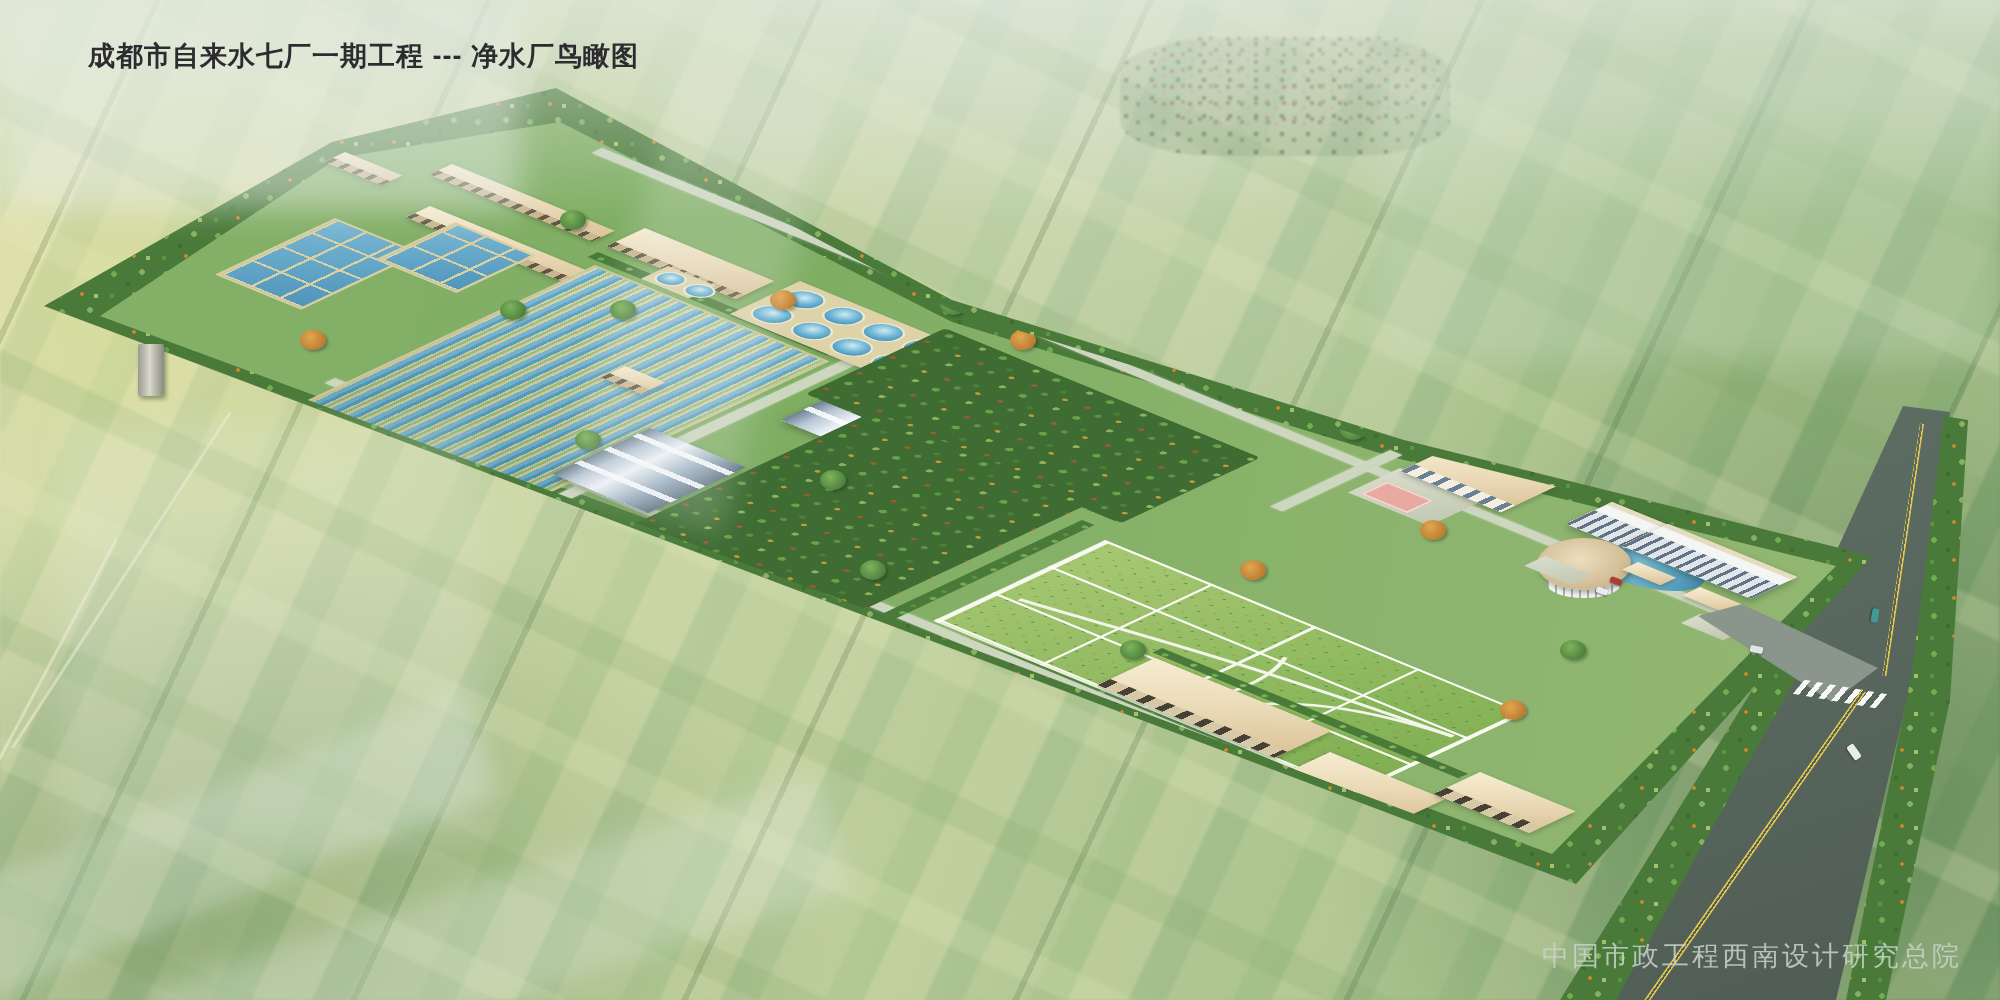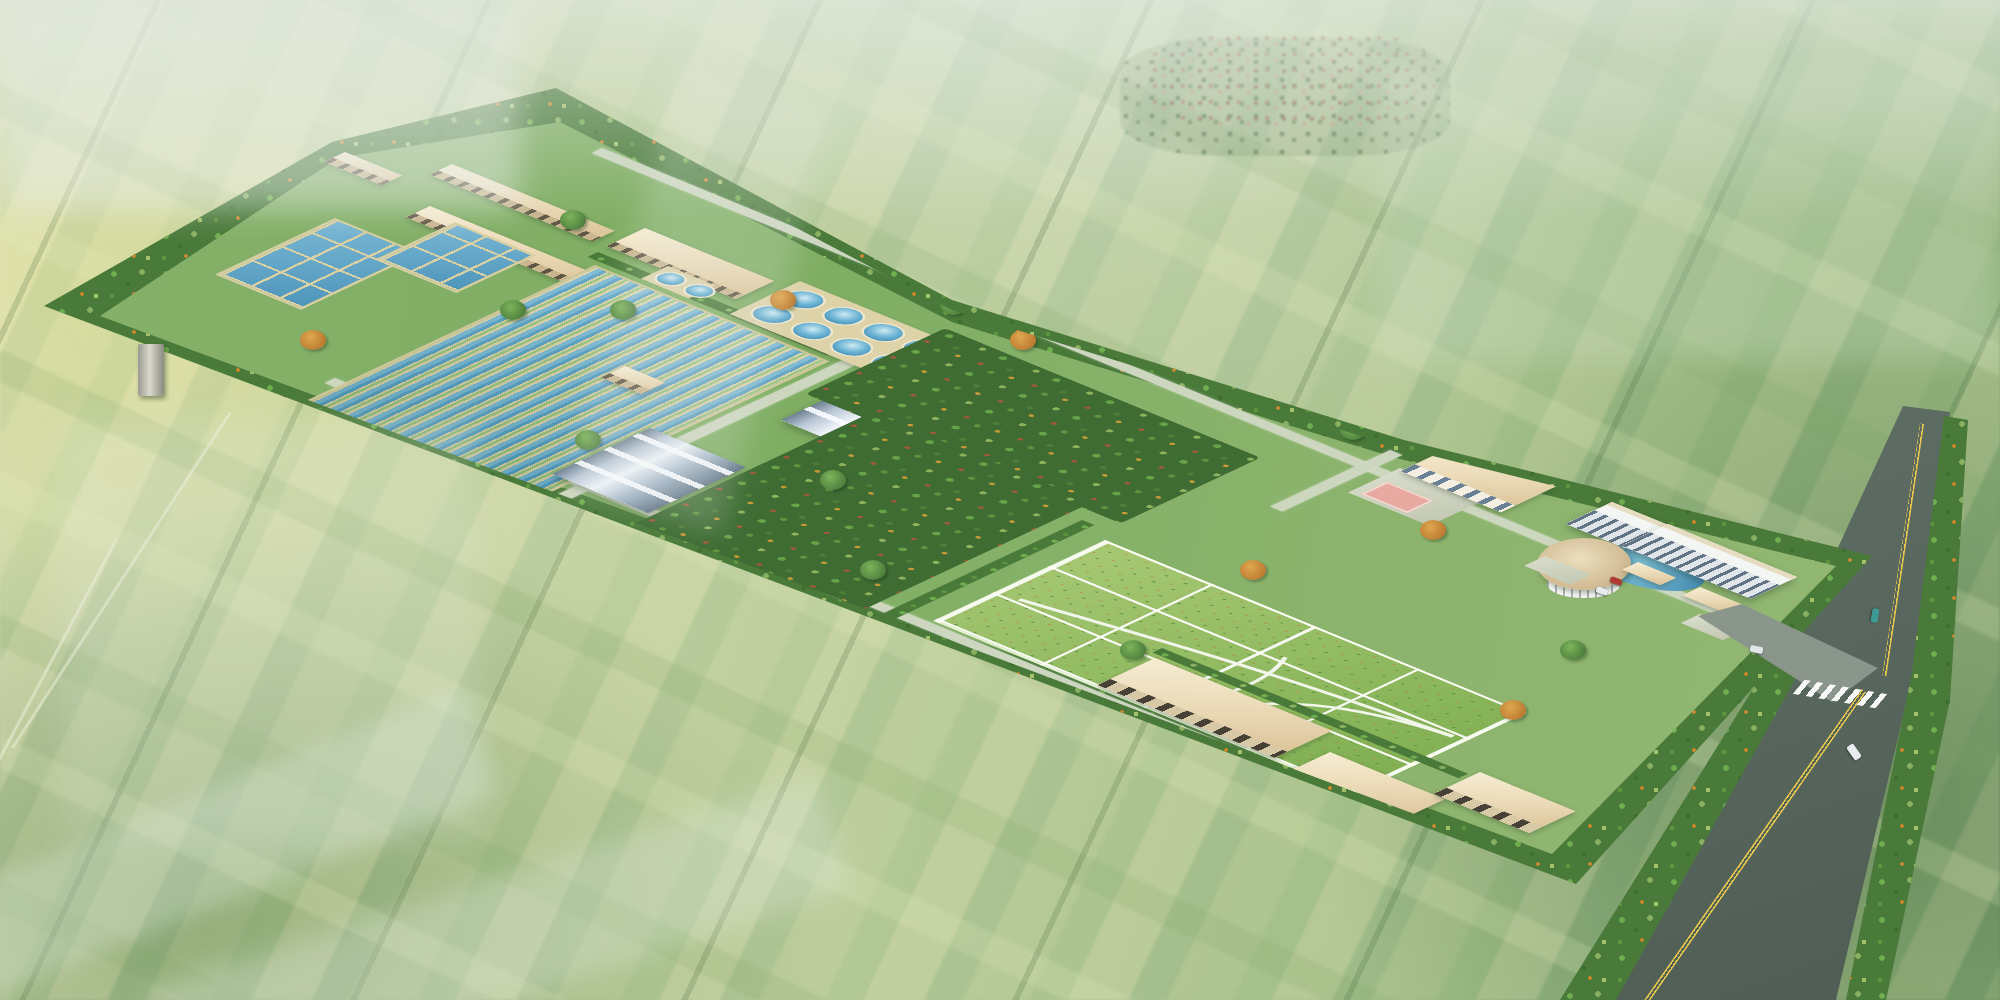--- a/index.html
+++ b/index.html
@@ -228,13 +228,15 @@
   <div class="car" style="left:1596px;top:588px;width:12px;height:6px;background:#e8ecef;transform:rotate(20deg);z-index:8;"></div>
 
   <div class="mist" style="left:-60px;top:790px;width:560px;height:110px;background:rgba(215,230,215,.35);transform:rotate(-22deg);filter:blur(10px);z-index:9;"></div>
   <div class="mist" style="left:150px;top:880px;width:700px;height:120px;background:rgba(225,235,225,.3);transform:rotate(-18deg);filter:blur(12px);z-index:9;"></div>
   <div class="mist" style="left:620px;top:80px;width:160px;height:440px;background:rgba(230,238,232,.22);transform:rotate(15deg);filter:blur(14px);z-index:9;"></div>
   <div class="mist" style="left:60px;top:420px;width:420px;height:420px;background:rgba(222,232,220,.22);filter:blur(16px);z-index:9;"></div>
   <div class="mist" style="left:0;top:0;width:520px;height:210px;background:rgba(235,240,238,.45);filter:blur(16px);z-index:9;"></div>
   <div class="mist" style="left:1380px;top:70px;width:620px;height:290px;background:rgba(210,225,205,.28);filter:blur(14px);z-index:9;"></div>
   <div class="mist" style="inset:0;background:linear-gradient(180deg,rgba(226,234,226,.7),rgba(226,234,226,0) 22%);z-index:9;"></div>
 
+  <div class="abs" id="title">成都市自来水七厂一期工程 --- 净水厂鸟瞰图</div>
+  <div class="abs" id="credit">中国市政工程西南设计研究总院</div>
 </div>
 
 </body></html>

